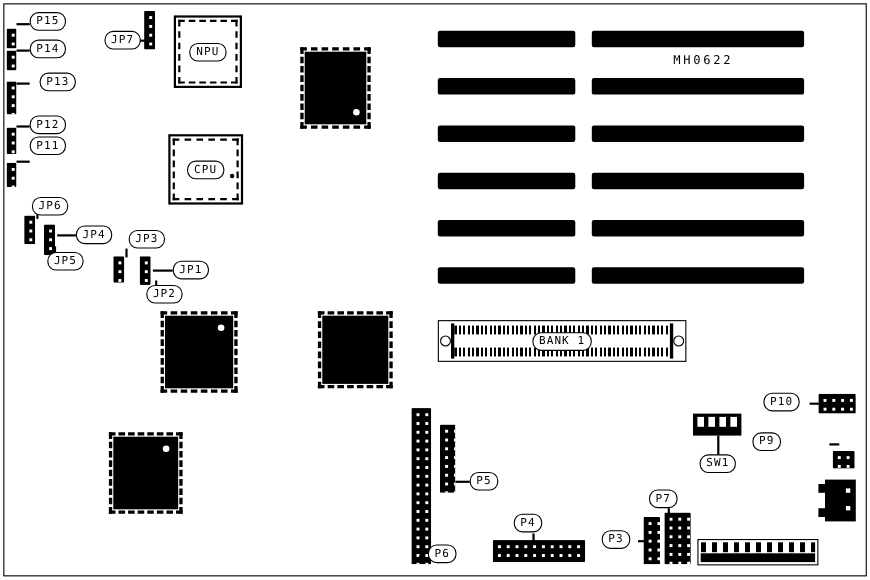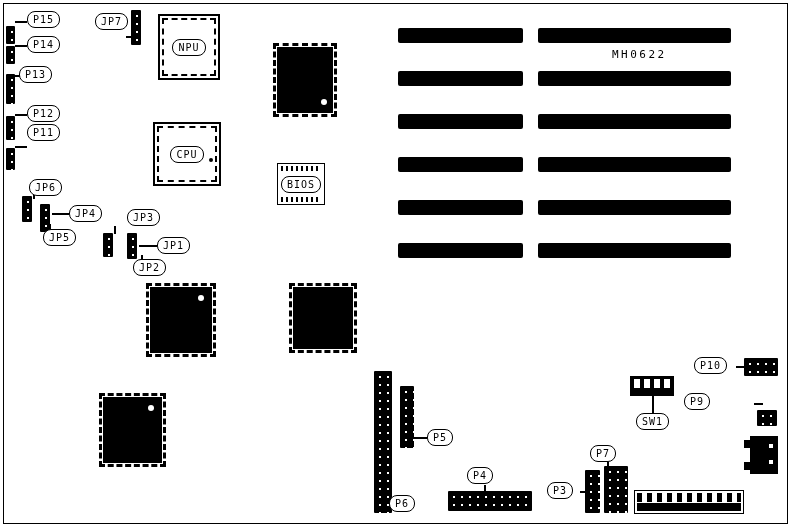--- a/index.html
+++ b/index.html
@@ -66,25 +66,20 @@
     <div class="pinring"></div>
     <div class="bdot" style="right:6px;top:34px"></div>
     <div class="callout">CPU</div>
   </div>
 
   <div class="socket" style="left:158px;top:14px;width:58px;height:62px">
     <div class="pinring"></div>
     <div class="callout">NPU</div>
   </div>
 
-  <div class="bios" style="left:277px;top:163px;width:46px;height:40px">
-    <div class="bpins" style="top:2px"></div>
-    <div class="bpins" style="bottom:2px"></div>
-    <div class="callout">BIOS</div>
-  </div>
 
   <div class="qfp" style="left:273px;top:43px;width:64px;height:74px">
     <div class="fringe"></div>
     <div class="die"></div>
     <div class="pdot" style="right:10px;bottom:12px"></div>
   </div>
   <div class="qfp" style="left:146px;top:283px;width:70px;height:74px">
     <div class="fringe"></div>
     <div class="die"></div>
     <div class="pdot" style="right:12px;top:12px"></div>
@@ -104,20 +99,29 @@
   <div class="dots" style="left:6px;top:74px;width:9px;height:30px"></div>
   <div class="dots" style="left:6px;top:116px;width:9px;height:24px"></div>
   <div class="dots" style="left:6px;top:148px;width:9px;height:22px"></div>
 
   <div class="dots" style="left:131px;top:10px;width:10px;height:35px"></div>
   <div class="dots" style="left:22px;top:196px;width:10px;height:26px"></div>
   <div class="dots" style="left:40px;top:204px;width:10px;height:28px"></div>
   <div class="dots" style="left:103px;top:233px;width:10px;height:24px"></div>
   <div class="dots" style="left:127px;top:233px;width:10px;height:26px"></div>
 
+  <div class="simm" style="left:398px;top:291px;width:224px;height:36px">
+    <div class="band" style="top:4px"></div>
+    <div class="band" style="bottom:4px"></div>
+    <div class="bar" style="left:11px"></div>
+    <div class="bar" style="right:11px"></div>
+    <div class="hole" style="left:1px"></div>
+    <div class="hole" style="right:1px"></div>
+    <div class="callout">BANK 1</div>
+  </div>
 
   <div class="dip" style="left:630px;top:376px;width:44px;height:20px">
     <div class="dipsw" style="left:4px"></div>
     <div class="dipsw" style="left:14px"></div>
     <div class="dipsw" style="left:24px"></div>
     <div class="dipsw" style="left:34px"></div>
   </div>
 
   <div class="dots" style="left:744px;top:358px;width:34px;height:18px"></div>
   <div class="dots" style="left:757px;top:410px;width:20px;height:16px"></div>
@@ -154,28 +158,28 @@
   <div class="leader h" style="left:736px;top:366px;width:9px"></div>
   <div class="leader h" style="left:754px;top:403px;width:9px"></div>
   <div class="leader h" style="left:414px;top:437px;width:13px"></div>
   <div class="leader d" style="left:381px;top:506px;width:11px;transform:rotate(-40deg)"></div>
   <div class="leader v" style="left:484px;top:485px;height:7px"></div>
   <div class="leader v" style="left:607px;top:462px;height:5px"></div>
   <div class="leader h" style="left:580px;top:491px;width:6px"></div>
 
   <div class="abs callout" style="left:27px;top:11px">P15</div>
   <div class="abs callout" style="left:27px;top:36px">P14</div>
-  <div class="abs callout" style="left:19px;top:66px">P13</div>
+  <div class="abs callout" style="left:36px;top:66px">P13</div>
   <div class="abs callout" style="left:27px;top:105px">P12</div>
   <div class="abs callout" style="left:27px;top:124px">P11</div>
-  <div class="abs callout" style="left:95px;top:13px">JP7</div>
+  <div class="abs callout" style="left:95px;top:28px">JP7</div>
   <div class="abs callout" style="left:29px;top:179px">JP6</div>
   <div class="abs callout" style="left:69px;top:205px">JP4</div>
   <div class="abs callout" style="left:43px;top:229px">JP5</div>
-  <div class="abs callout" style="left:127px;top:209px">JP3</div>
+  <div class="abs callout" style="left:117px;top:209px">JP3</div>
   <div class="abs callout" style="left:157px;top:237px">JP1</div>
   <div class="abs callout" style="left:133px;top:259px">JP2</div>
   <div class="abs callout" style="left:636px;top:413px">SW1</div>
   <div class="abs callout" style="left:694px;top:357px">P10</div>
   <div class="abs callout" style="left:684px;top:393px">P9</div>
   <div class="abs callout" style="left:427px;top:429px">P5</div>
   <div class="abs callout" style="left:389px;top:495px">P6</div>
   <div class="abs callout" style="left:467px;top:467px">P4</div>
   <div class="abs callout" style="left:590px;top:445px">P7</div>
   <div class="abs callout" style="left:547px;top:482px">P3</div>

